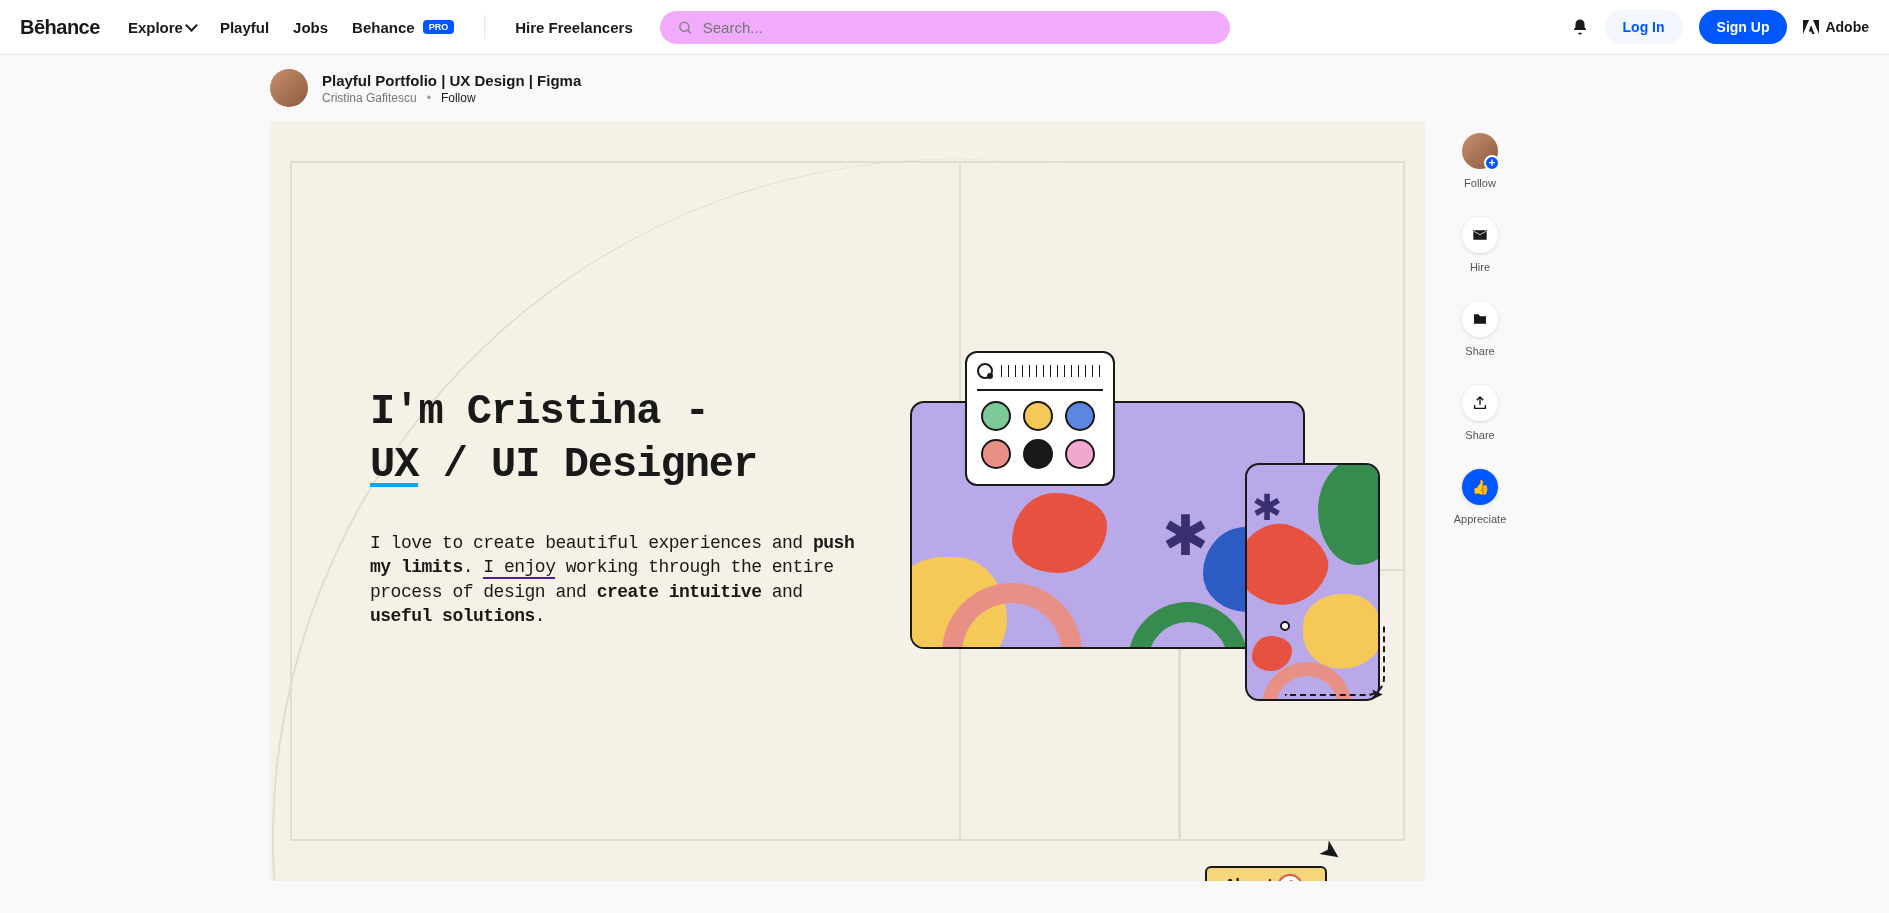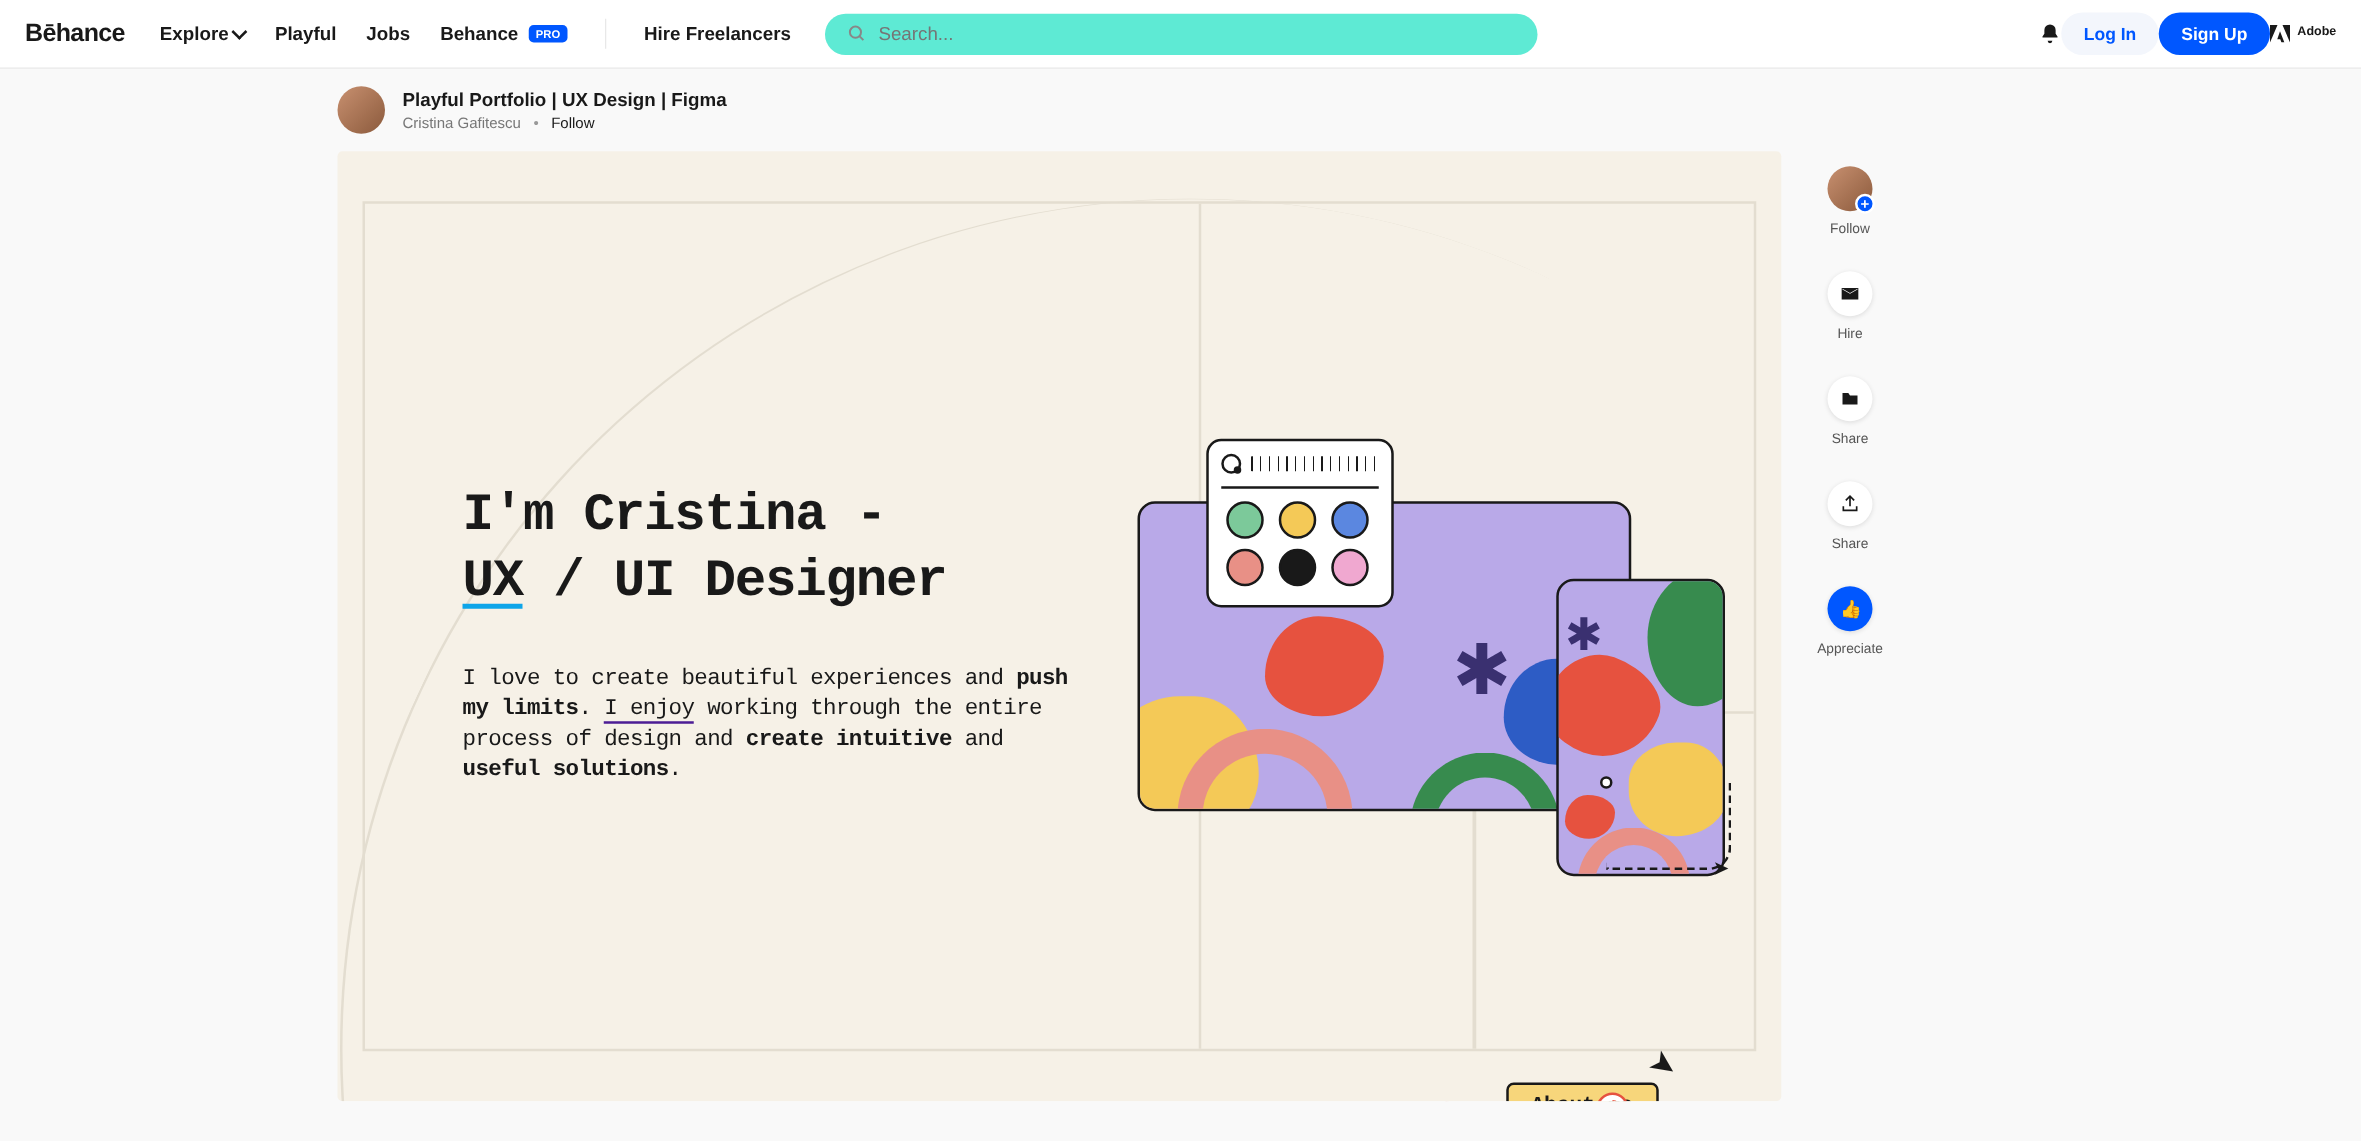--- a/index.html
+++ b/index.html
@@ -6,28 +6,28 @@
 body { font-family: -apple-system, BlinkMacSystemFont, "Segoe UI", Helvetica, Arial, sans-serif; background: #f9f9f9; color: #191919; }
 
 
 .header { display: flex; align-items: center; height: 55px; padding: 0 20px; background: #fff; border-bottom: 1px solid #e8e8e8; position: relative; }
 .logo { font-weight: 800; font-size: 20px; letter-spacing: -0.5px; margin-right: 28px; }
 .nav { display: flex; align-items: center; gap: 24px; }
 .nav-item { font-size: 15px; font-weight: 600; color: #191919; cursor: pointer; display: flex; align-items: center; gap: 4px; }
 .chevron-down { width: 9px; height: 9px; border-right: 2px solid #191919; border-bottom: 2px solid #191919; transform: rotate(45deg); margin-bottom: 3px; }
 .pro-badge { background: #0057ff; color: #fff; font-size: 9px; font-weight: 700; padding: 2px 6px; border-radius: 4px; margin-left: 4px; }
 .vdiv { width: 1px; height: 24px; background: #e8e8e8; margin: 0 6px; }
-.search-bar { flex: 0 0 570px; margin-left: auto; margin-right: auto; display: flex; align-items: flex-start; background: #5eead4; border-radius: 50px; padding: 8px 18px; position: absolute; left: 50%; transform: translateX(-50%); width: 570px; }
+.search-bar { flex: 0 0 570px; margin-left: auto; margin-right: auto; display: flex; align-items: flex-end; background: #f0abfc; border-radius: 50px; padding: 8px 18px; position: absolute; left: 50%; transform: translateX(-50%); width: 570px; }
 .search-bar svg { width: 16px; height: 16px; margin-right: 10px; }
 .search-bar input { border: none; background: transparent; outline: none; font-size: 15px; color: #666; width: 100%; }
-.header-right { margin-left: auto; display: flex; align-items: center; gap: 0; }
+.header-right { margin-left: auto; display: flex; align-items: center; gap: 16px; }
 .bell-icon { width: 18px; height: 18px; cursor: pointer; }
 .btn-login { background: #f3f6fc; color: #0057ff; font-weight: 600; border: none; padding: 9px 18px; border-radius: 50px; cursor: pointer; font-size: 14px; }
 .btn-signup { background: #0057ff; color: #fff; font-weight: 600; border: none; padding: 9px 18px; border-radius: 50px; cursor: pointer; font-size: 14px; }
-.adobe { display: flex; align-items: flex-start; gap: 6px; font-weight: 700; font-size: 10px; cursor: pointer; }
+.adobe { display: flex; align-items: center; gap: 6px; font-weight: 700; font-size: 14px; cursor: pointer; }
 
 
 .project-bar { display: flex; align-items: center; padding: 14px 0 14px 270px; gap: 14px; }
 .avatar-sm { width: 38px; height: 38px; border-radius: 50%; background: linear-gradient(135deg, #c89070, #8b5a3c); }
 .project-info { display: flex; flex-direction: column; }
 .project-title { font-weight: 700; font-size: 15px; color: #191919; }
 .project-meta { font-size: 12px; color: #777; display: flex; gap: 10px; align-items: center; margin-top: 2px; }
 .dot { color: #999; }
 .follow-link { color: #191919; cursor: pointer; }
 

